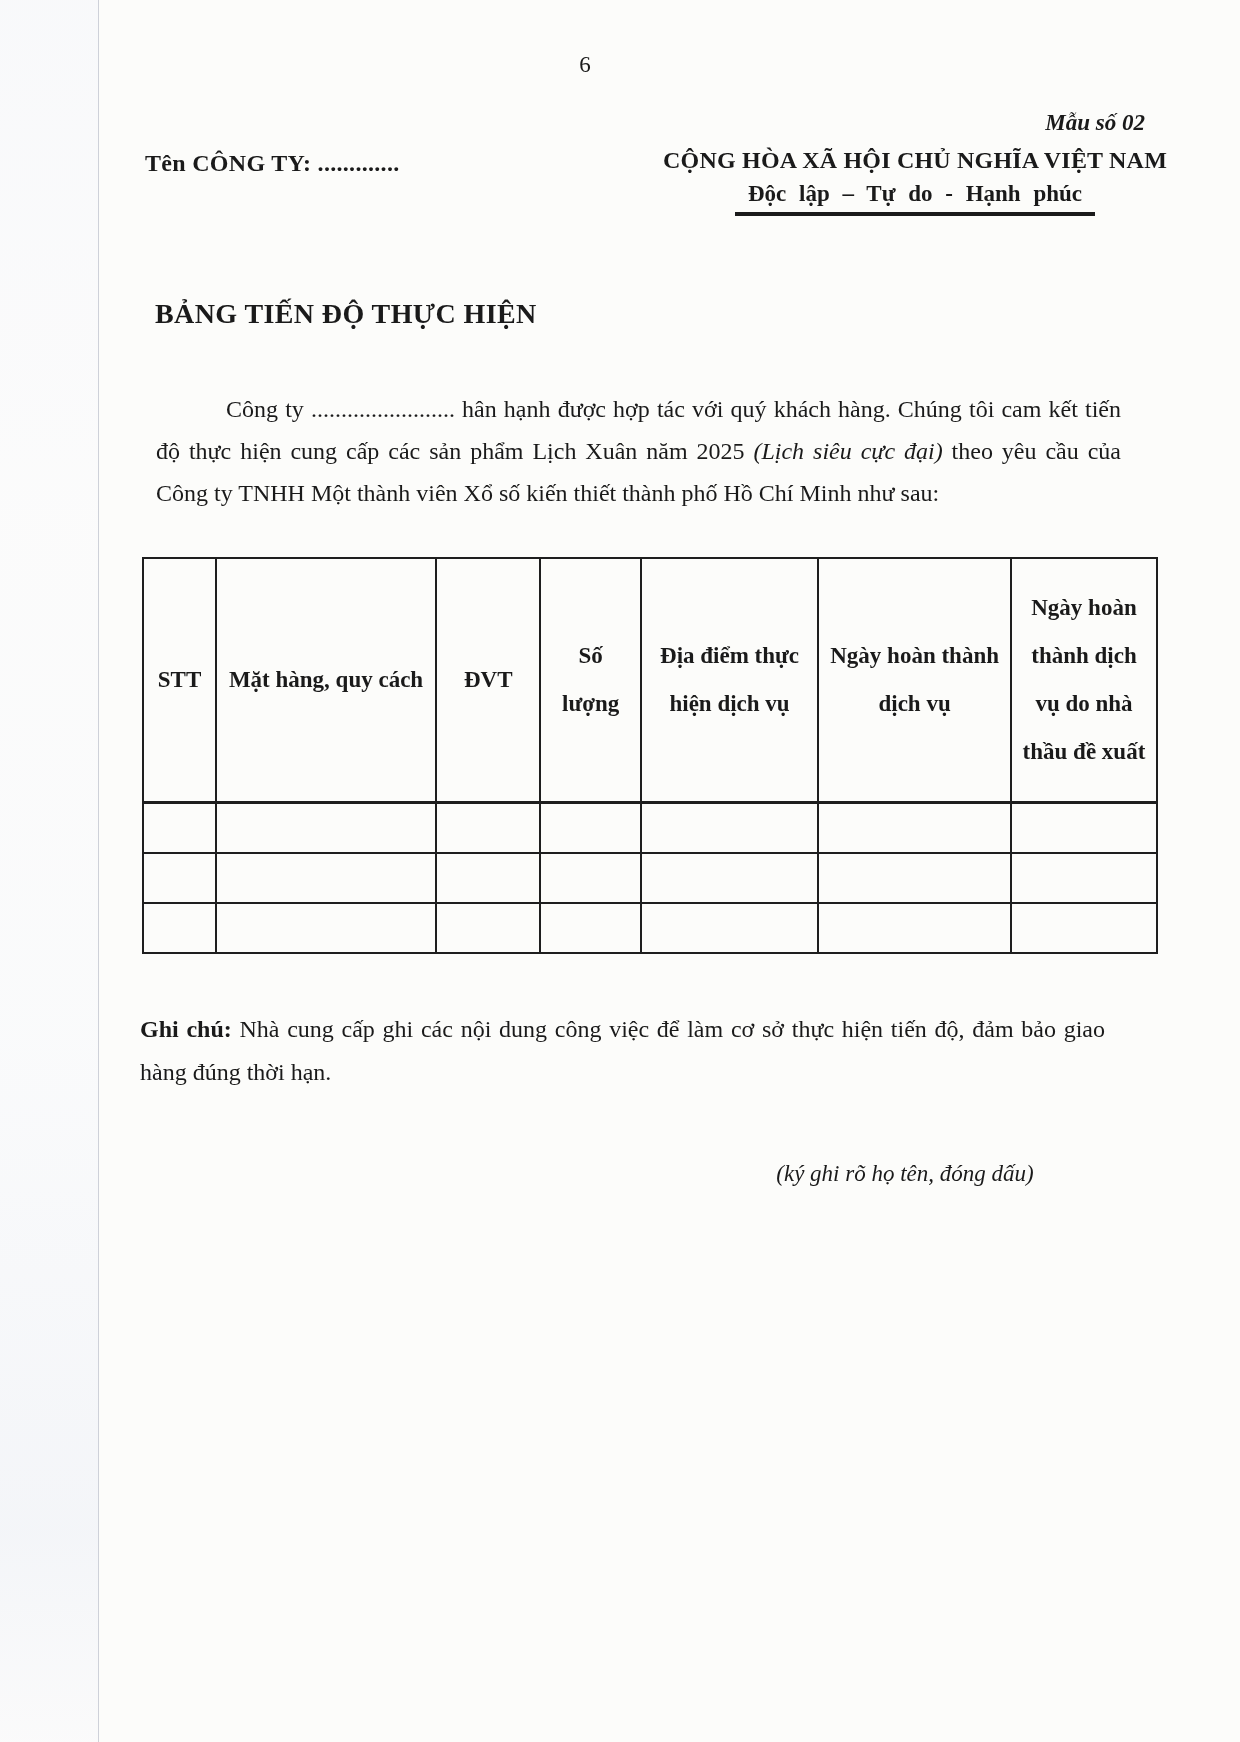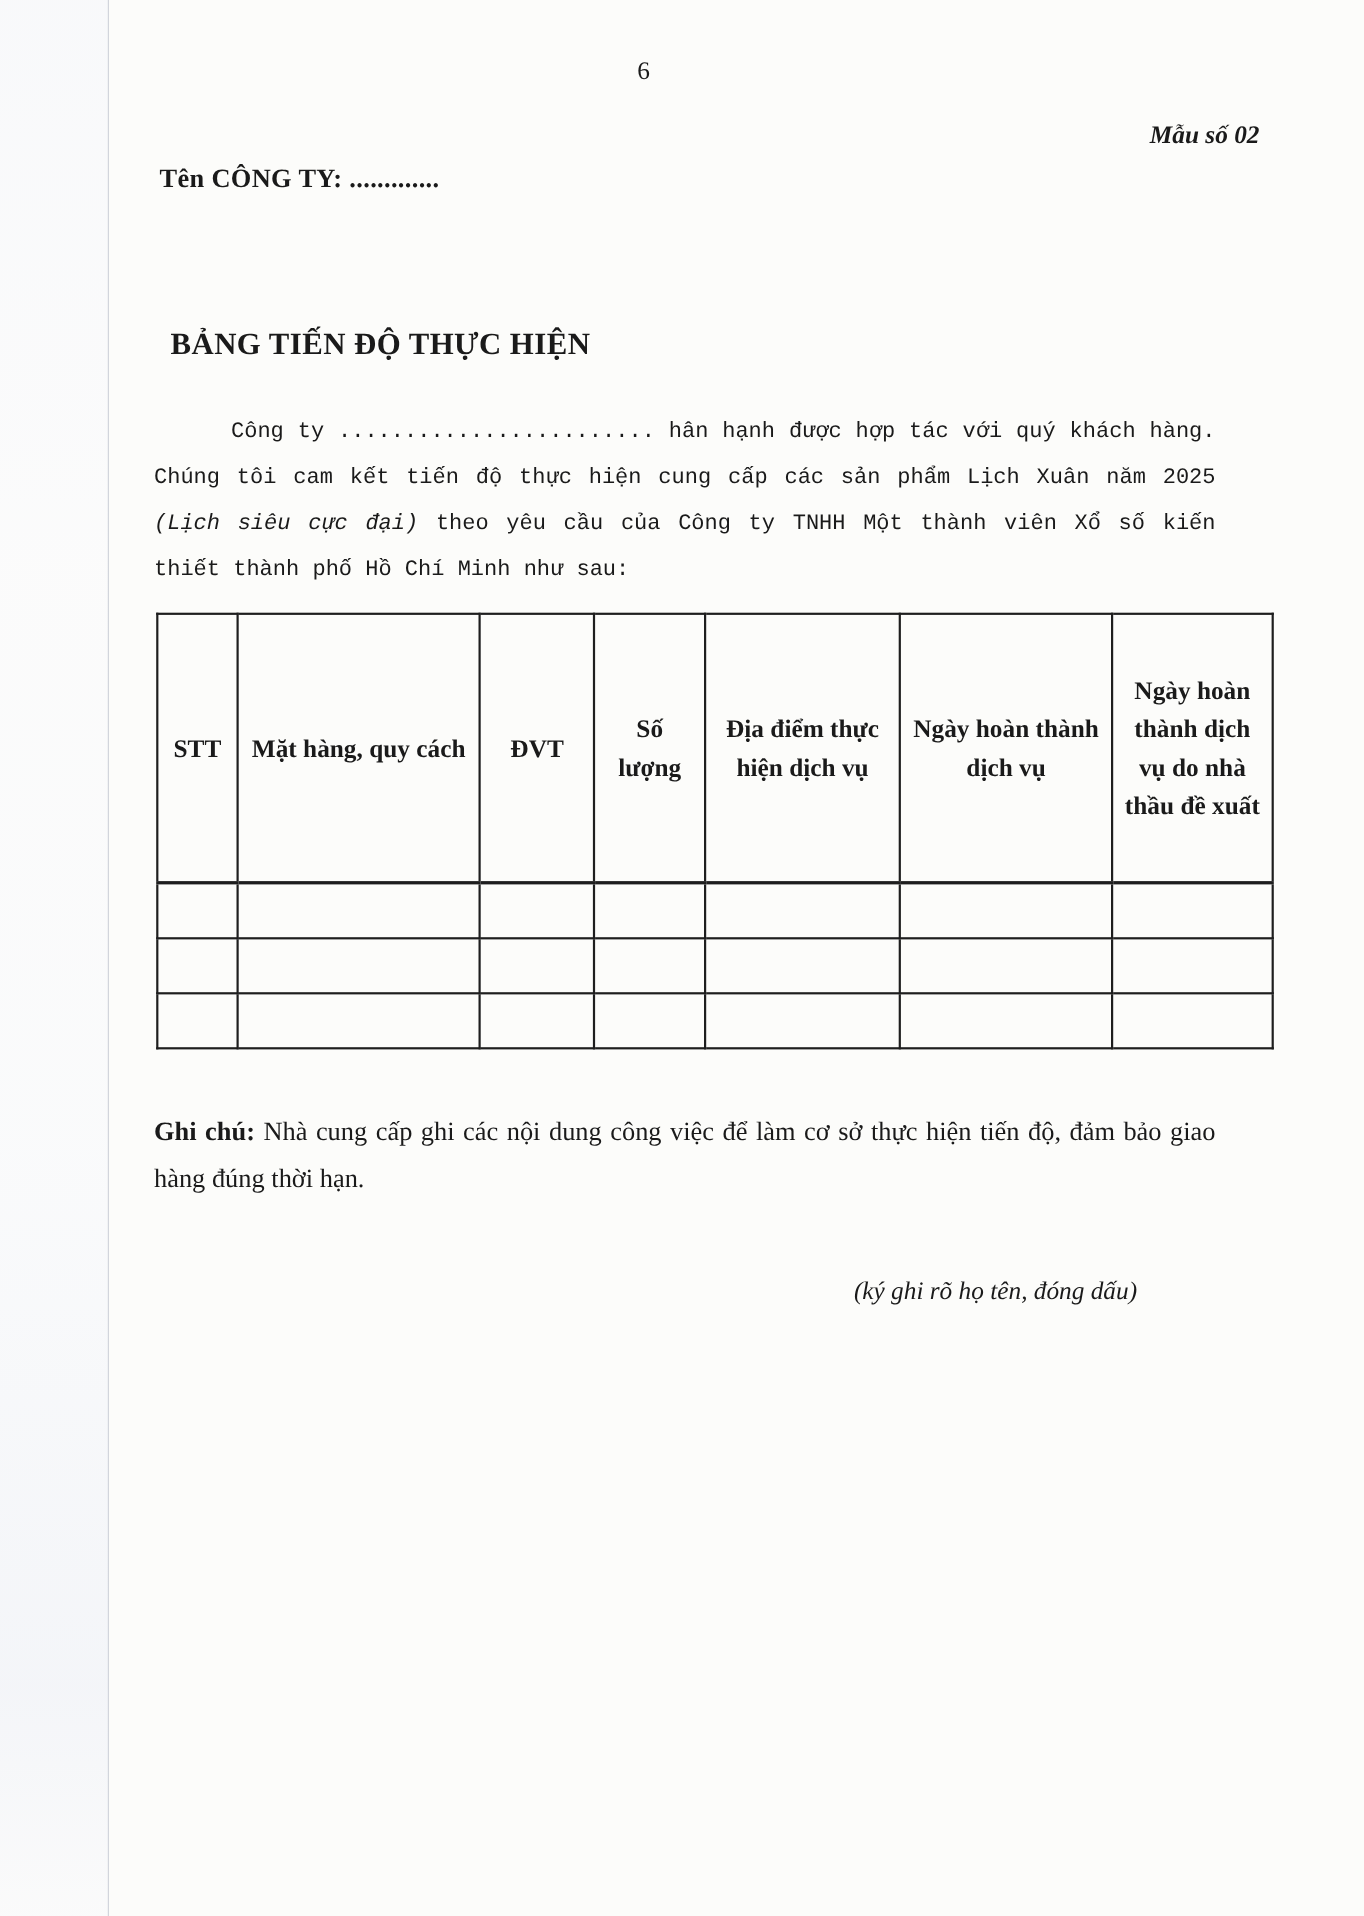--- a/index.html
+++ b/index.html
@@ -38,36 +38,36 @@
     position:absolute;top:147px;left:640px;width:550px;text-align:center;
   }
   .nh1{font-weight:bold;font-size:24px;letter-spacing:.2px;white-space:nowrap;}
   .nh2{font-weight:bold;font-size:23px;margin-top:7px;word-spacing:7px;}
   .nh-underline{width:360px;margin:5px auto 0;border-top:4px solid #1b1b1b;height:0;}
   .title{
     position:absolute;top:283px;left:140px;width:890px;margin:15px;
     text-align:left;font-size:28px;font-weight:bold;letter-spacing:.4px;
   }
   .intro{
-    position:absolute;top:372px;left:140px;width:965px;margin:0;
-    font-size:20px;line-height:42px;text-align:justify;text-indent:70px;font-family:Liberation Mono, monospace;
+    position:absolute;top:372px;left:140px;width:965px;margin:16px;
+    font-size:24px;line-height:42px;text-align:justify;text-indent:70px;
   }
   .intro em{font-style:italic;}
   .progress-table{
     position:absolute;top:557px;left:142px;width:1016px;
     border-collapse:collapse;table-layout:fixed;
   }
   .progress-table th,.progress-table td{
     border:2px solid #1e1e1e;
     padding:0 6px;
   }
   .progress-table thead th{
     height:242px;
     vertical-align:middle;text-align:center;
-    font-weight:bold;font-size:23px;line-height:35px;
+    font-weight:bold;font-size:23px;line-height:48px;
     border-bottom-width:3px;
   }
   .progress-table tbody tr{height:50px;}
   .progress-table tbody td{background:transparent;}
   .note{
     position:absolute;top:1008px;left:140px;width:965px;margin:0;
     font-size:24px;line-height:43px;text-align:justify;
   }
   .note strong{font-weight:bold;}
   .sig{
@@ -82,20 +82,25 @@
 <div class="page">
   <div class="scan-strip"></div>
   <div class="scan-seam"></div>
 
   <div class="pagenum">6</div>
 
   <div class="form-no">Mẫu số 02</div>
 
   <div class="company">Tên CÔNG TY: .............</div>
 
+  <div class="national">
+    <div class="nh1">CỘNG HÒA XÃ HỘI CHỦ NGHĨA VIỆT NAM</div>
+    <div class="nh2">Độc lập – Tự do - Hạnh phúc</div>
+    <div class="nh-underline"></div>
+  </div>
 
   <h1 class="title">BẢNG TIẾN ĐỘ THỰC HIỆN</h1>
 
   <p class="intro"><span>Công ty ........................ hân hạnh được hợp tác với quý khách hàng. Chúng tôi cam kết tiến độ thực hiện cung cấp các sản phẩm Lịch Xuân năm 2025 </span><em>(Lịch siêu cực đại)</em><span> theo yêu cầu của Công ty TNHH Một thành viên Xổ số kiến thiết thành phố Hồ Chí Minh như sau:</span></p>
 
   <table class="progress-table">
     <colgroup>
       <col style="width:7.2%">
       <col style="width:21.7%">
       <col style="width:10.3%">

